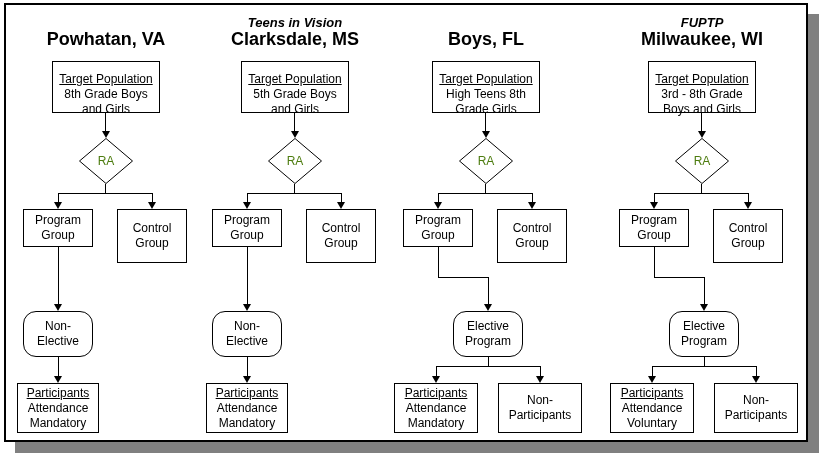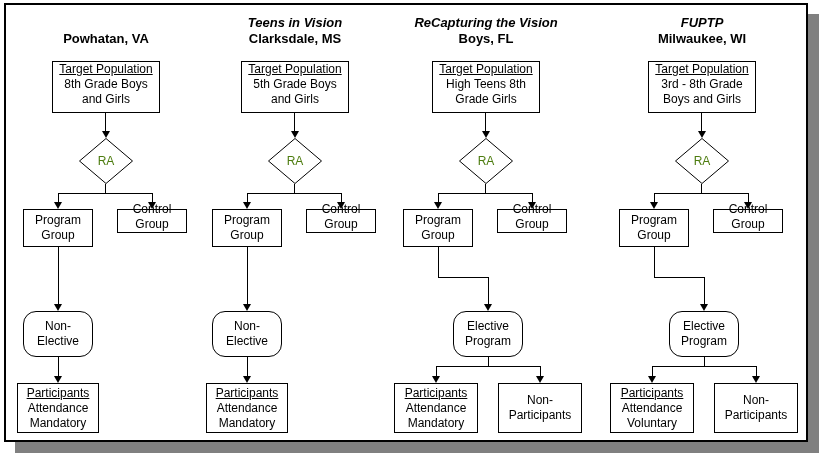--- a/index.html
+++ b/index.html
@@ -6,28 +6,28 @@
   body{width:822px;height:460px;position:relative;font-family:"Liberation Sans","DejaVu Sans",sans-serif;}
   .frame{
     position:absolute;left:4px;top:3px;width:804px;height:439px;
     background:#ffffff;border:2px solid #000000;box-sizing:border-box;
     box-shadow:11px 11px 0 0 #808080;
   }
   .column{position:absolute;top:0;width:196px;height:435px;}
   .col-title{position:absolute;top:10px;left:0;width:192px;text-align:center;
     font-size:13px;line-height:16px;font-weight:bold;font-style:italic;color:#000;}
   .col-location{position:absolute;top:26px;left:0;width:192px;text-align:center;
-    font-size:13px;line-height:16px;font-weight:bold;color:#000;}
+    font-size:18px;line-height:16px;font-weight:bold;color:#000;}
   .box{position:absolute;border:1px solid #000;background:#fff;box-sizing:border-box;
     font-size:12px;line-height:15px;text-align:center;color:#000;}
   .pre{white-space:pre-line;}
   .heading{text-decoration:underline;}
-  .target-box{left:42px;top:56px;width:108px;height:52px;padding-top:0;}
+  .target-box{left:42px;top:56px;width:108px;height:52px;padding-top:10px;}
   .program-box{left:13px;top:204px;width:70px;height:38px;display:flex;align-items:center;justify-content:center;}
-  .control-box{left:107px;top:204px;width:70px;height:24px;display:flex;align-items:flex-end;justify-content:center;}
+  .control-box{left:107px;top:204px;width:70px;height:54px;display:flex;align-items:center;justify-content:center;}
   .path-box{position:absolute;top:306px;width:70px;height:46px;border:1px solid #000;border-radius:13px;
     background:#fff;box-sizing:border-box;display:flex;align-items:center;justify-content:center;
     font-size:12px;line-height:15px;text-align:center;color:#000;}
   .col-a .path-box{left:13px;}
   .col-b .path-box{left:63px;}
   .outcome-box{top:378px;height:50px;padding-top:2px;}
   .col-a .outcome-box{left:7px;width:82px;}
   .col-b .outcome-box{left:4px;width:84px;}
   .nonpart-box{left:108px;top:378px;width:84px;height:50px;display:flex;align-items:center;justify-content:center;}
   .vline{position:absolute;width:1px;background:#000;}
@@ -151,21 +151,20 @@
     <div class="vline vA2"></div>
     <div class="arrow-down aA2"></div>
     <div class="box outcome-box">
       <div class="heading">Participants</div>
       <div class="pre">Attendance
 Mandatory</div>
     </div>
   </div>
 
   <div class="column col-b" style="left:384px">
-    <div class="col-title">ReCapturing the Vision</div>
     <div class="col-location">Boys, FL</div>
     <div class="box target-box">
       <div class="heading">Target Population</div>
       <div class="pre">High Teens 8th
 Grade Girls</div>
     </div>
     <div class="vline v1"></div>
     <div class="arrow-down a1"></div>
     <div class="diamond">
       <svg width="54" height="46">

